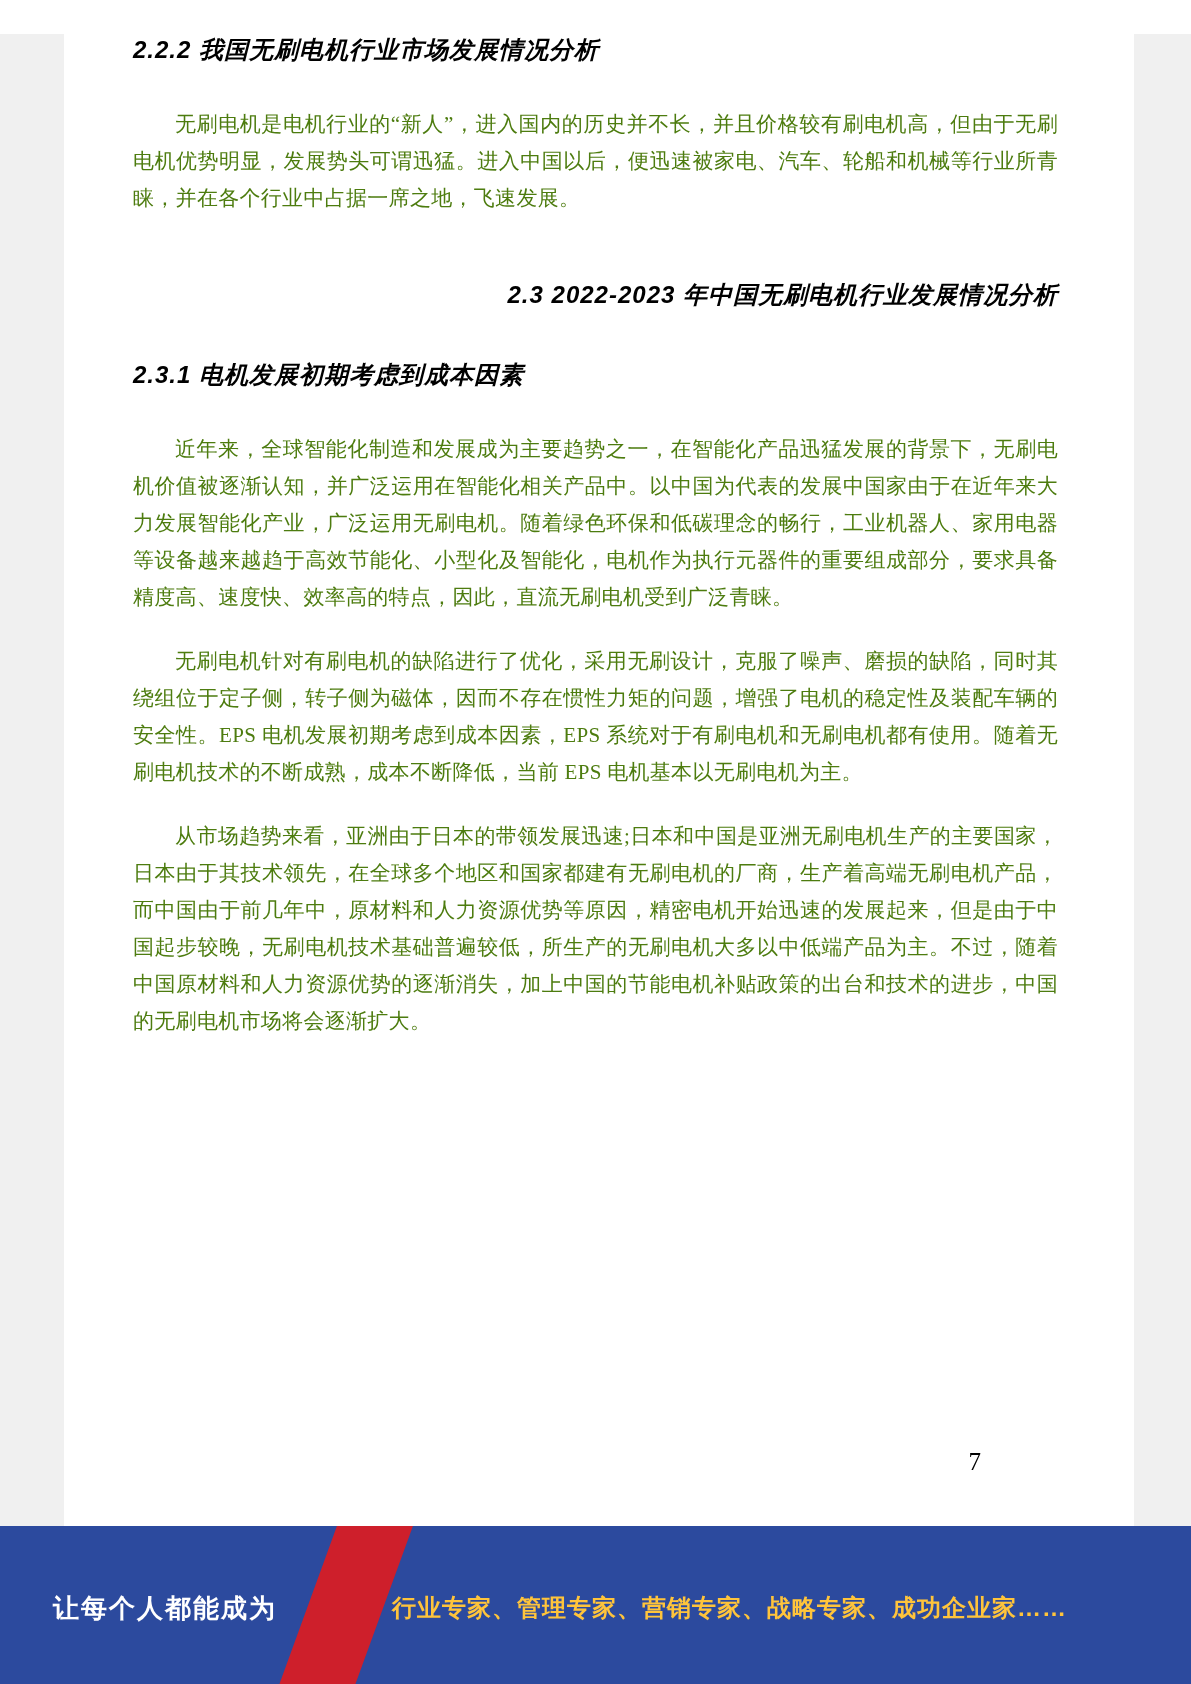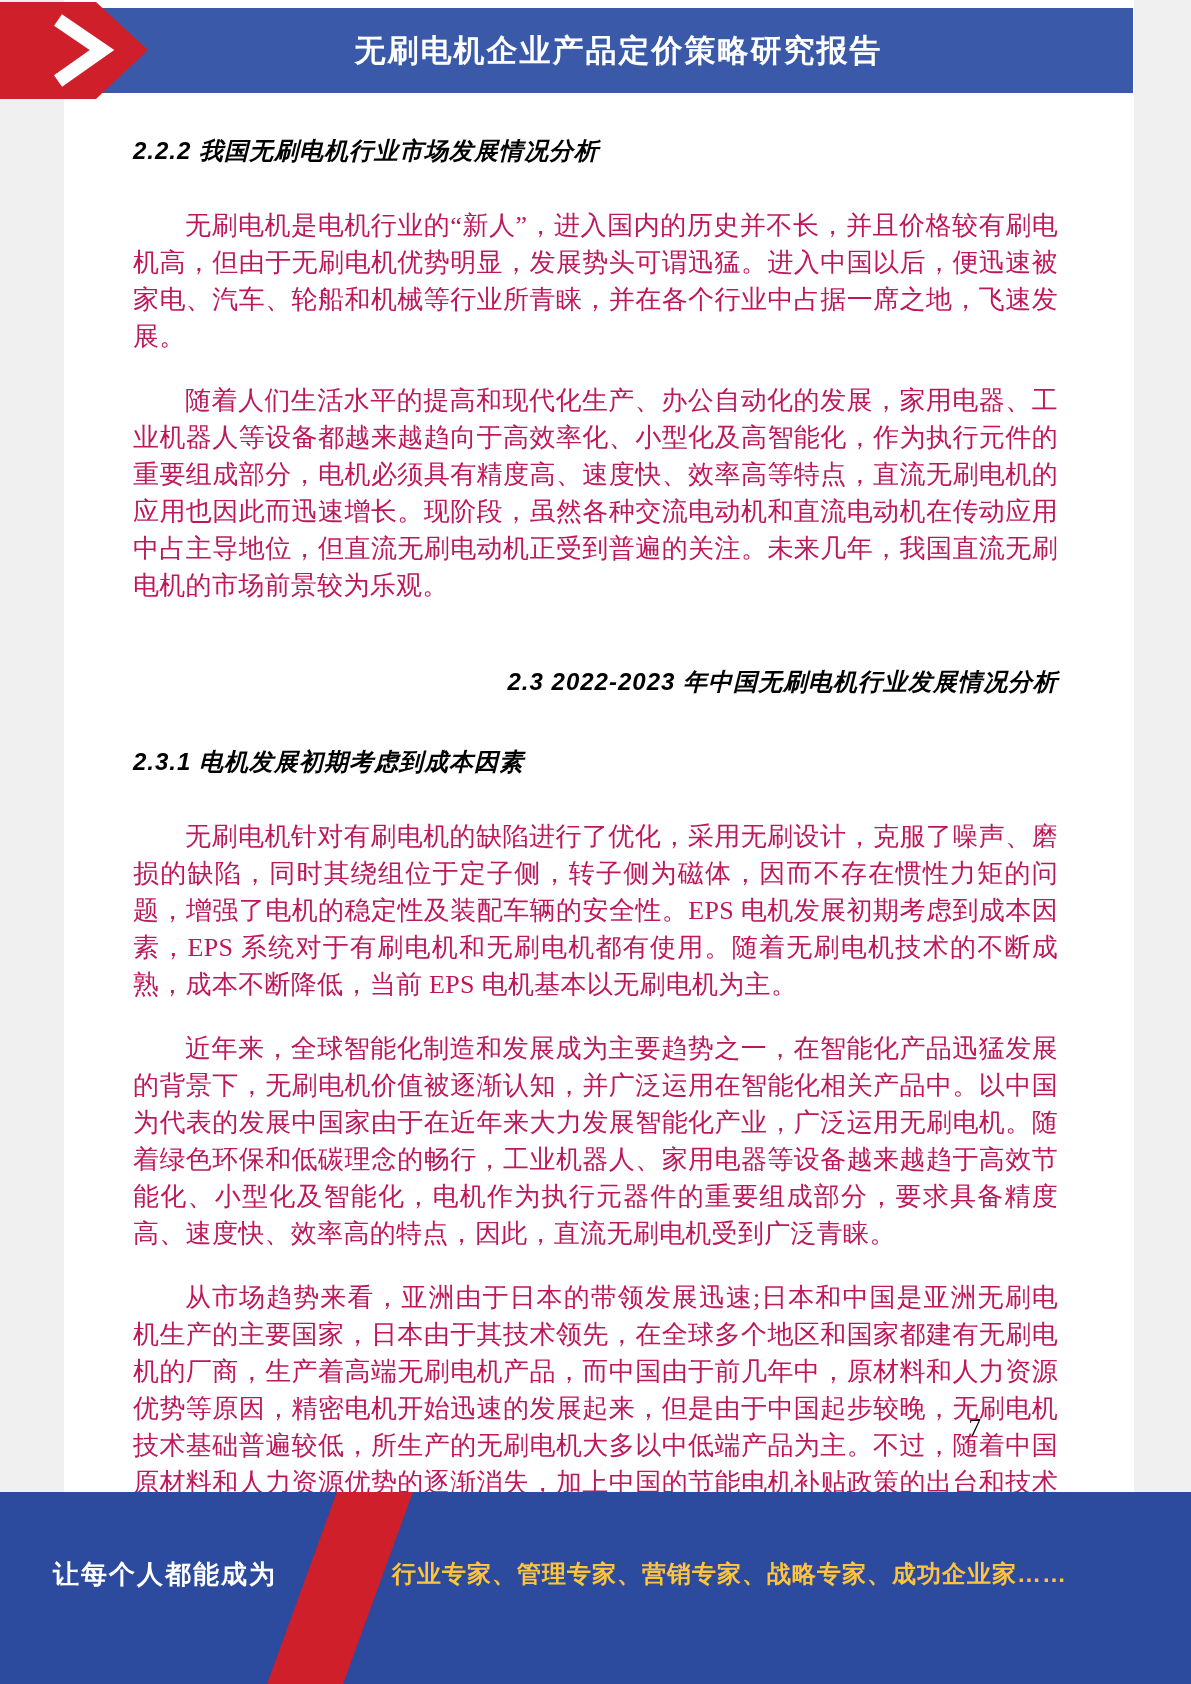--- a/index.html
+++ b/index.html
@@ -60,23 +60,23 @@
     font-weight: 700;
     color: #000000;
     font-size: 24px;
     letter-spacing: 1px;
     font-style: italic;
   }
   .h-222 { margin: 34px 0 40px; }
   .h-23  { margin: 62px 0 48px; text-align: right; }
   .h-231 { margin: 0 0 40px; }
   .content p {
-    font-size: 26px;
+    font-size: 21px;
     line-height: 37px;
-    color: #be185d;
+    color: #4d7c0f;
     text-align: justify;
     text-indent: 2em;
     margin: 0 0 27px;
     letter-spacing: 0.3px;
   }
   .page-number {
     position: absolute;
     right: 210px;
     bottom: 242px;
     font-size: 25px;
@@ -130,40 +130,30 @@
   }
 </style>
 </head>
 <body>
 
 <div class="page">
 
   <div class="side-strip left"></div>
   <div class="side-strip right"></div>
 
-  <div class="header">
-    <div class="header-bar">
-      <div class="header-title">无刷电机企业产品定价策略研究报告</div>
-    </div>
-    <svg class="header-arrow" viewBox="0 0 150 101" xmlns="http://www.w3.org/2000/svg">
-      <polygon points="0,2 96,2 148,50 96,99 0,99" fill="#ce1f2b"></polygon>
-      <path d="M58,20 L102,50 L58,81" fill="none" stroke="#ffffff" stroke-width="14"></path>
-    </svg>
-  </div>
 
   <div class="content">
     <h2 class="h-222">2.2.2 我国无刷电机行业市场发展情况分析</h2>
     <p>无刷电机是电机行业的“新人”，进入国内的历史并不长，并且价格较有刷电机高，但由于无刷电机优势明显，发展势头可谓迅猛。进入中国以后，便迅速被家电、汽车、轮船和机械等行业所青睐，并在各个行业中占据一席之地，飞速发展。</p>
-    <p>随着人们生活水平的提高和现代化生产、办公自动化的发展，家用电器、工业机器人等设备都越来越趋向于高效率化、小型化及高智能化，作为执行元件的重要组成部分，电机必须具有精度高、速度快、效率高等特点，直流无刷电机的应用也因此而迅速增长。现阶段，虽然各种交流电动机和直流电动机在传动应用中占主导地位，但直流无刷电动机正受到普遍的关注。未来几年，我国直流无刷电机的市场前景较为乐观。</p>
 
     <h2 class="h-23">2.3 2022-2023 年中国无刷电机行业发展情况分析</h2>
     <h2 class="h-231">2.3.1 电机发展初期考虑到成本因素</h2>
 
+    <p>近年来，全球智能化制造和发展成为主要趋势之一，在智能化产品迅猛发展的背景下，无刷电机价值被逐渐认知，并广泛运用在智能化相关产品中。以中国为代表的发展中国家由于在近年来大力发展智能化产业，广泛运用无刷电机。随着绿色环保和低碳理念的畅行，工业机器人、家用电器等设备越来越趋于高效节能化、小型化及智能化，电机作为执行元器件的重要组成部分，要求具备精度高、速度快、效率高的特点，因此，直流无刷电机受到广泛青睐。</p>
     <p>无刷电机针对有刷电机的缺陷进行了优化，采用无刷设计，克服了噪声、磨损的缺陷，同时其绕组位于定子侧，转子侧为磁体，因而不存在惯性力矩的问题，增强了电机的稳定性及装配车辆的安全性。EPS 电机发展初期考虑到成本因素，EPS 系统对于有刷电机和无刷电机都有使用。随着无刷电机技术的不断成熟，成本不断降低，当前 EPS 电机基本以无刷电机为主。</p>
-    <p>近年来，全球智能化制造和发展成为主要趋势之一，在智能化产品迅猛发展的背景下，无刷电机价值被逐渐认知，并广泛运用在智能化相关产品中。以中国为代表的发展中国家由于在近年来大力发展智能化产业，广泛运用无刷电机。随着绿色环保和低碳理念的畅行，工业机器人、家用电器等设备越来越趋于高效节能化、小型化及智能化，电机作为执行元器件的重要组成部分，要求具备精度高、速度快、效率高的特点，因此，直流无刷电机受到广泛青睐。</p>
     <p>从市场趋势来看，亚洲由于日本的带领发展迅速;日本和中国是亚洲无刷电机生产的主要国家，日本由于其技术领先，在全球多个地区和国家都建有无刷电机的厂商，生产着高端无刷电机产品，而中国由于前几年中，原材料和人力资源优势等原因，精密电机开始迅速的发展起来，但是由于中国起步较晚，无刷电机技术基础普遍较低，所生产的无刷电机大多以中低端产品为主。不过，随着中国原材料和人力资源优势的逐渐消失，加上中国的节能电机补贴政策的出台和技术的进步，中国的无刷电机市场将会逐渐扩大。</p>
   </div>
 
   <div class="page-number">7</div>
 
   <div class="footer">
     <div class="footer-divider"></div>
     <div class="footer-inner">
       <div class="footer-left">让每个人都能成为</div>
       <div class="footer-right">行业专家、管理专家、营销专家、战略专家、成功企业家……</div>

